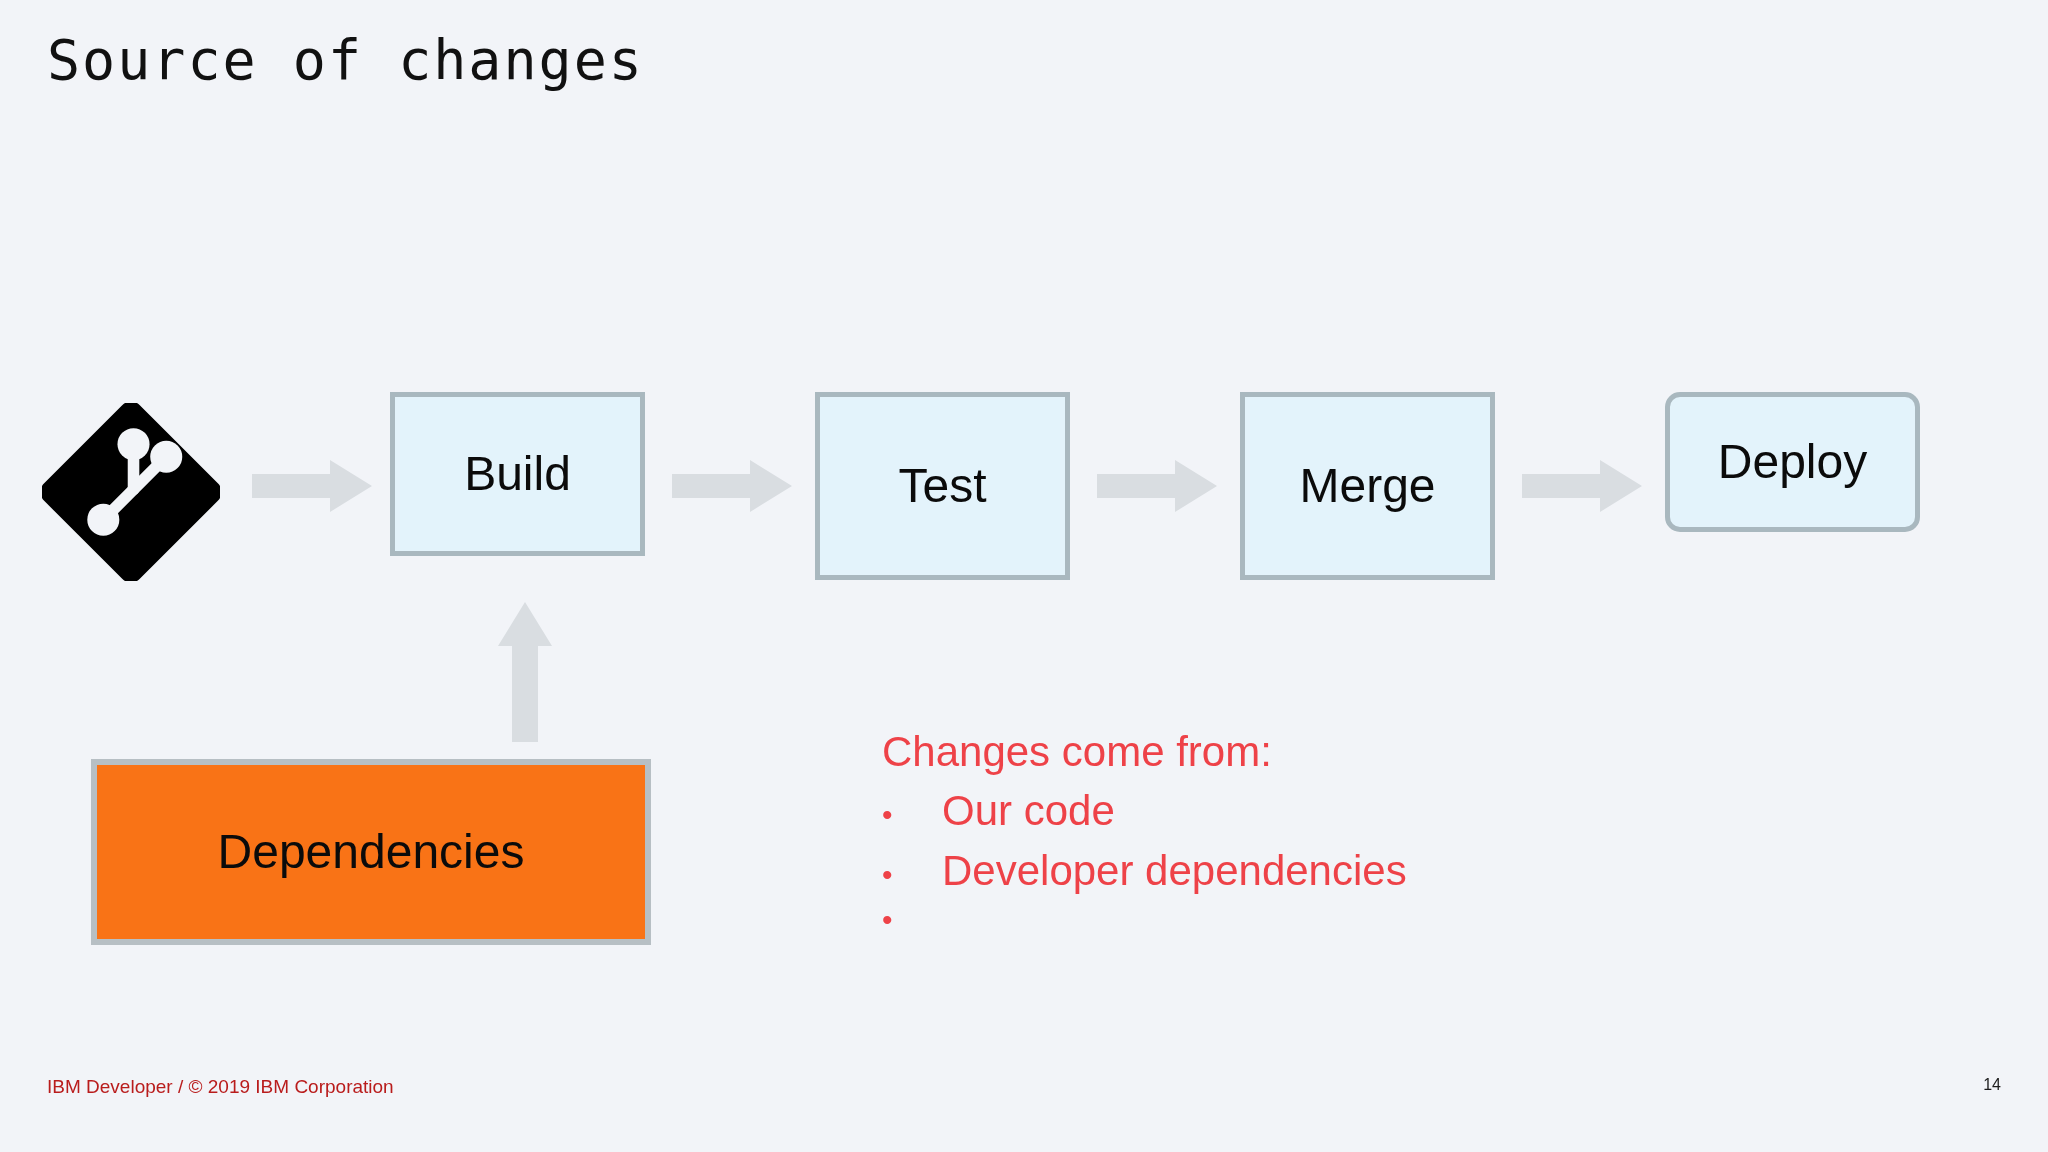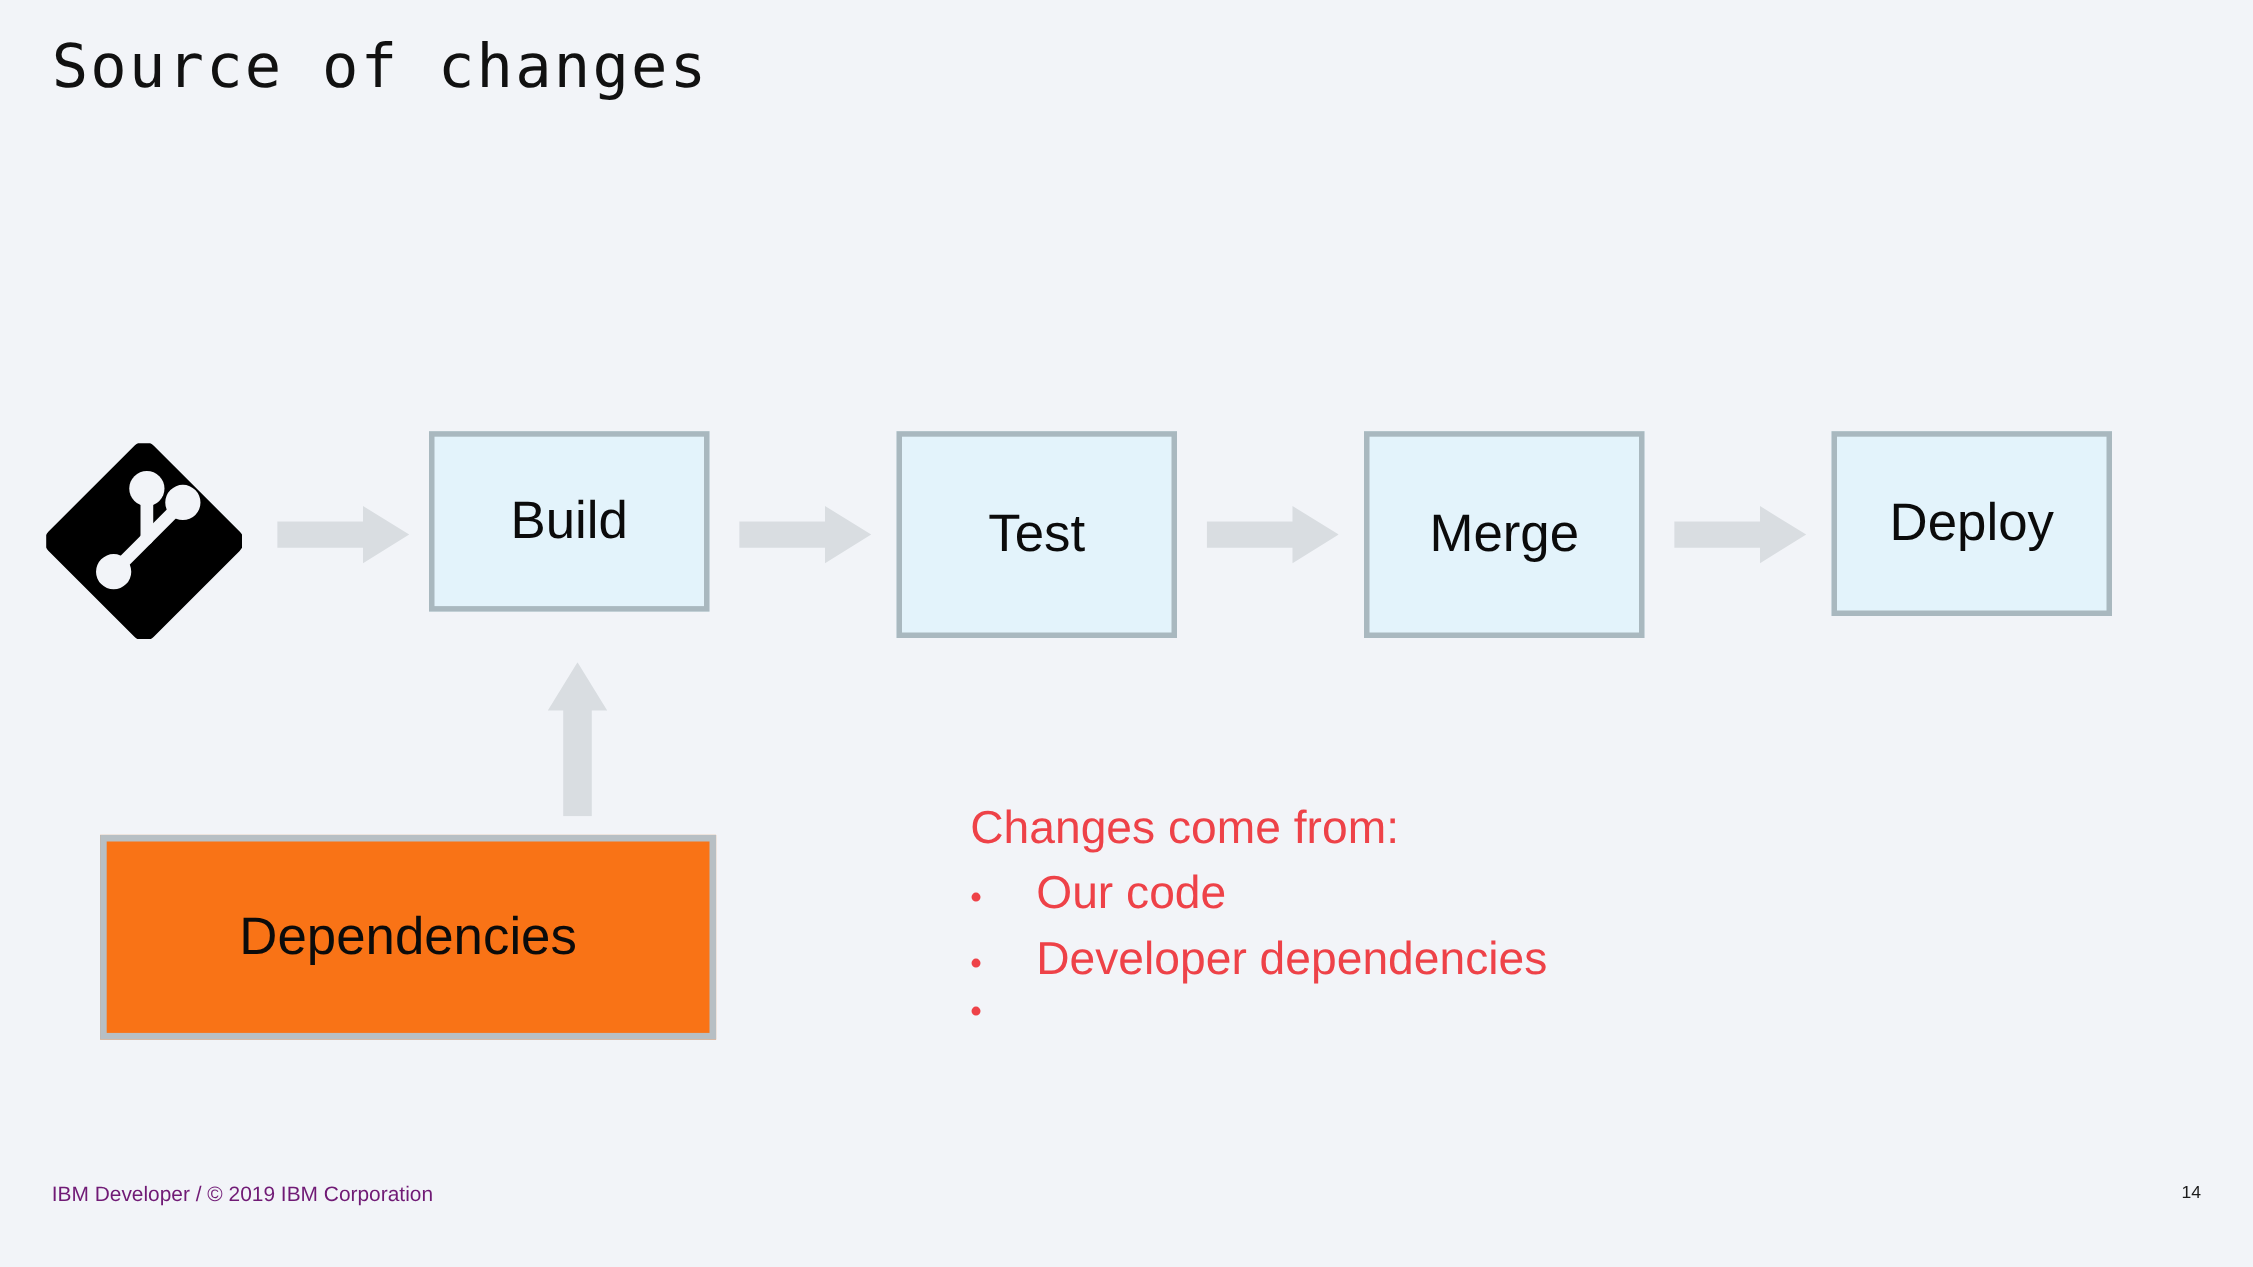--- a/index.html
+++ b/index.html
@@ -46,21 +46,21 @@
   .stage-label {
     font-family: "Liberation Sans", sans-serif;
     font-size: 48px;
     font-weight: 400;
     color: #0b0b0b;
     line-height: 1;
   }
   #box-build  { left: 390px;  top: 392px; width: 255px; height: 164px; }
   #box-test   { left: 815px;  top: 392px; width: 255px; height: 188px; }
   #box-merge  { left: 1240px; top: 392px; width: 255px; height: 188px; }
-  #box-deploy { left: 1665px; top: 392px; width: 255px; height: 168px; }
+  #box-deploy { left: 1665px; top: 392px; width: 255px; height: 140px; border-radius: 15px; }
 
   
   .h-arrow {
     position: absolute;
     width: 120px;
     height: 56px;
     top: 458px;
   }
   .h-arrow svg { display: block; width: 100%; height: 100%; }
   #arrow-git-build   { left: 252px; }
@@ -157,21 +157,21 @@
     line-height: 0;
   }
 
   
   #footer-left {
     position: absolute;
     left: 47px;
     top: 1076px;
     font-family: "Liberation Sans", sans-serif;
     font-size: 19px;
-    color: #701a75;
+    color: #b91c1c;
     white-space: nowrap;
   }
   #footer-page {
     position: absolute;
     right: 47px;
     top: 1076px;
     font-family: "Liberation Sans", sans-serif;
     font-size: 16px;
     color: #1c1c1c;
     text-align: right;

